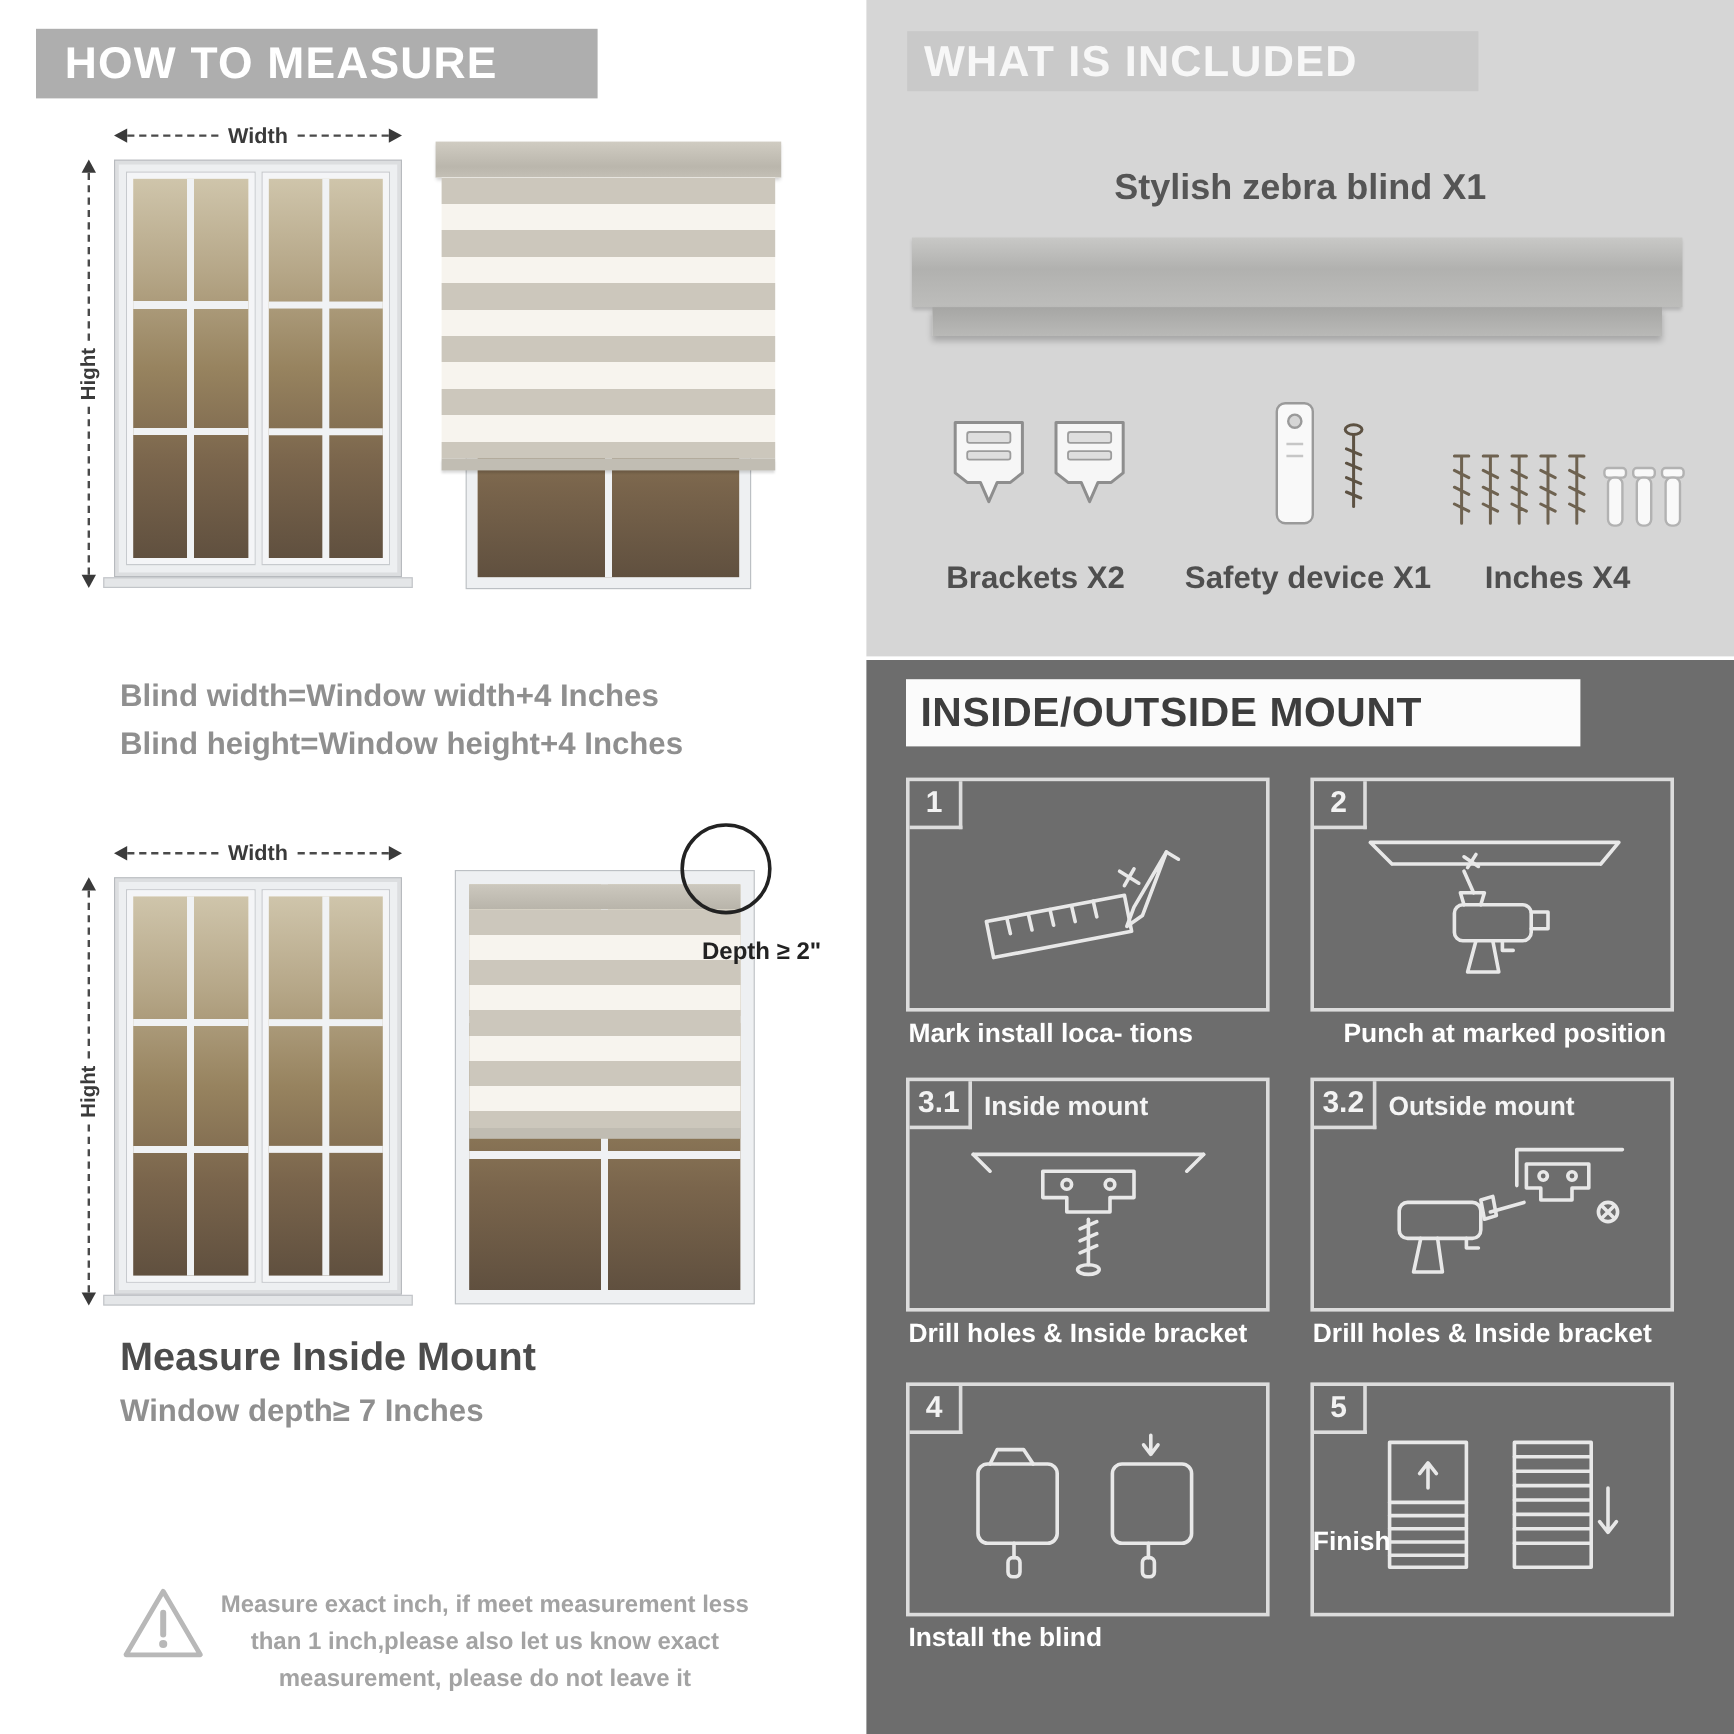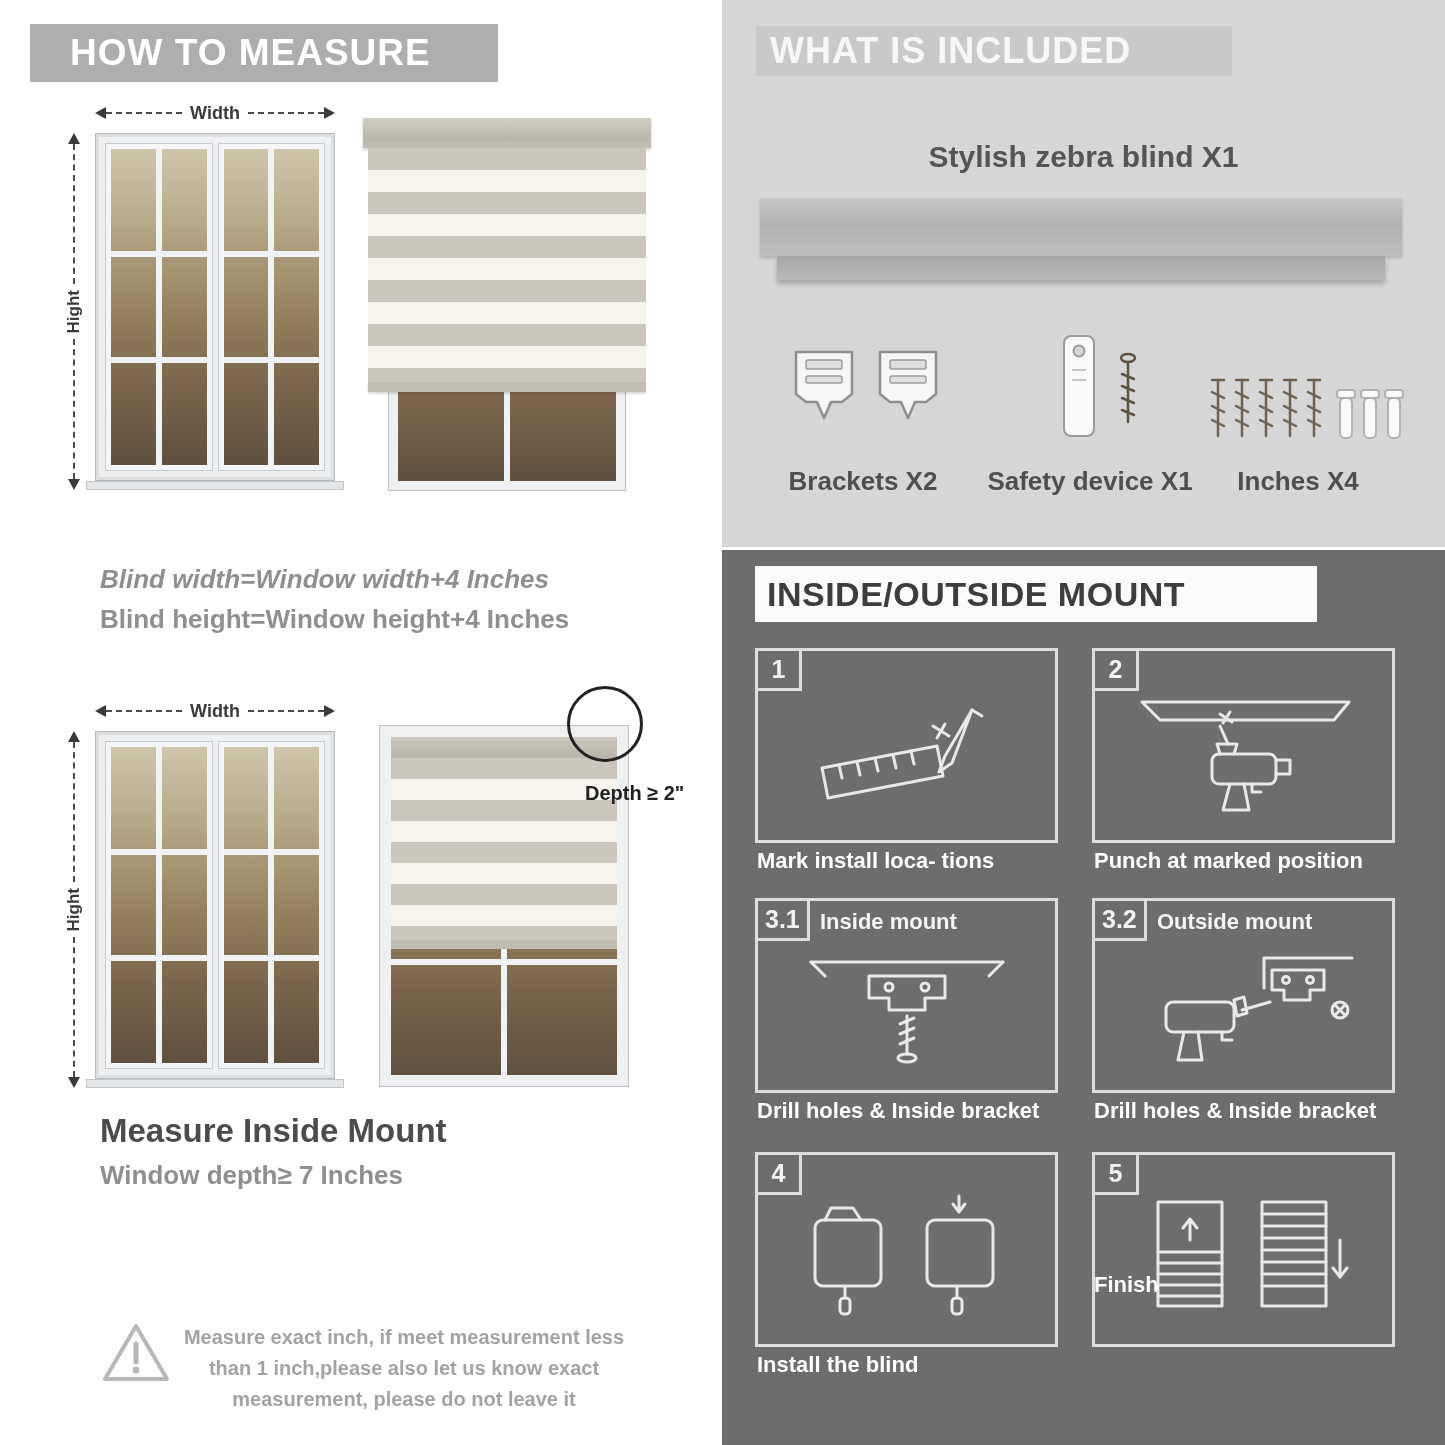--- a/index.html
+++ b/index.html
@@ -3,21 +3,21 @@
 <meta charset="utf-8">
 <style>
   *{box-sizing:border-box;margin:0;padding:0;}
   html,body{background:#ffffff;}
   body{font-family:"Liberation Sans", sans-serif;}
   #canvas{position:relative;width:1445px;height:1445px;background:#ffffff;overflow:hidden;}
   .abs{position:absolute;}
 
   
   .banner-gray{background:#aeaeae;color:#ffffff;font-weight:bold;font-size:37px;
-    display:flex;align-items:center;padding-left:40px;letter-spacing:1px;}
+    display:flex;align-items:center;padding-left:24px;letter-spacing:1px;}
   .banner-light{background:#c9c9c9;color:#f7f7f7;font-weight:bold;font-size:36px;
     display:flex;align-items:center;padding-left:14px;letter-spacing:1px;}
   .h-dark{font-size:33px;font-weight:bold;color:#4c4c4c;}
   .t-gray{font-size:26px;font-weight:bold;color:#8f8f8f;}
   .t-warning{font-size:20px;color:#a3a3a3;line-height:1.55;text-align:center;font-weight:bold;}
 
   
   .harrow{display:flex;align-items:center;color:#3a3a3a;justify-content:flex-end;}
   .harrow .dline{flex:1;border-top:2px dashed #4a4a4a;height:0;}
   .harrow .lbl{padding:0 8px;font-size:18px;font-weight:bold;}
@@ -119,21 +119,21 @@
 
   <div class="abs" style="left:363px;top:118px;width:288px;height:372px;">
     <div class="ob-window">
       <div class="ob-glass glass"></div>
     </div>
     <div class="ob-rail"></div>
     <div class="ob-stripes"></div>
     <div class="ob-bottomrail"></div>
   </div>
 
-  <div class="abs t-gray" style="left:100px;top:564px;font-style:italic;">Blind width=Window width+4 Inches</div>
+  <div class="abs t-gray" style="left:100px;top:564px;">Blind width=Window width+4 Inches</div>
   <div class="abs t-gray" style="left:100px;top:604px;">Blind height=Window height+4 Inches</div>
 
   <div class="abs harrow" style="left:95px;top:700px;width:240px;height:22px;">
     <span class="ah-l"></span>
     <span class="dline"></span>
     <span class="lbl">Width</span>
     <span class="dline"></span>
     <span class="ah-r"></span>
   </div>
   <div class="abs varrow" style="left:62px;top:731px;width:24px;height:357px;">
@@ -262,21 +262,21 @@
         <path d="M96 30 l12 8 M106 28 l-7 11"></path>
         <path d="M104 60 L96 42"></path>
         <path d="M96 70 l-3 -10 h20 l-3 10"></path>
         <rect x="88" y="70" width="64" height="30" rx="7"></rect>
         <path d="M152 76 h14 v14 h-14"></path>
         <path d="M106 100 l-7 26 h26 l-5 -26"></path>
         <path d="M128 100 v8 h9"></path>
       </g>
     </svg>
   </div>
-  <div class="step-caption" style="left:1094px;top:848px;">Punch at  marked position</div>
+  <div class="step-caption" style="left:1094px;top:848px;text-align:center;">Punch at  marked position</div>
 
   <div class="step-panel" style="left:755px;top:898px;">
     <div class="step-num">3.1</div>
     <div class="step-title">Inside mount</div>
     <svg class="step-art lower" width="240" height="130" viewBox="0 0 240 130">
       <g stroke="#e8e8e8" stroke-width="3" fill="none" stroke-linecap="round" stroke-linejoin="round">
         <path d="M24 14 H216"></path>
         <path d="M24 14 l14 14 M216 14 l-14 14"></path>
         <path d="M82 28 h76 v22 h-20 v12 h-36 v-12 h-20 z"></path>
         <circle cx="102" cy="39" r="4"></circle>

